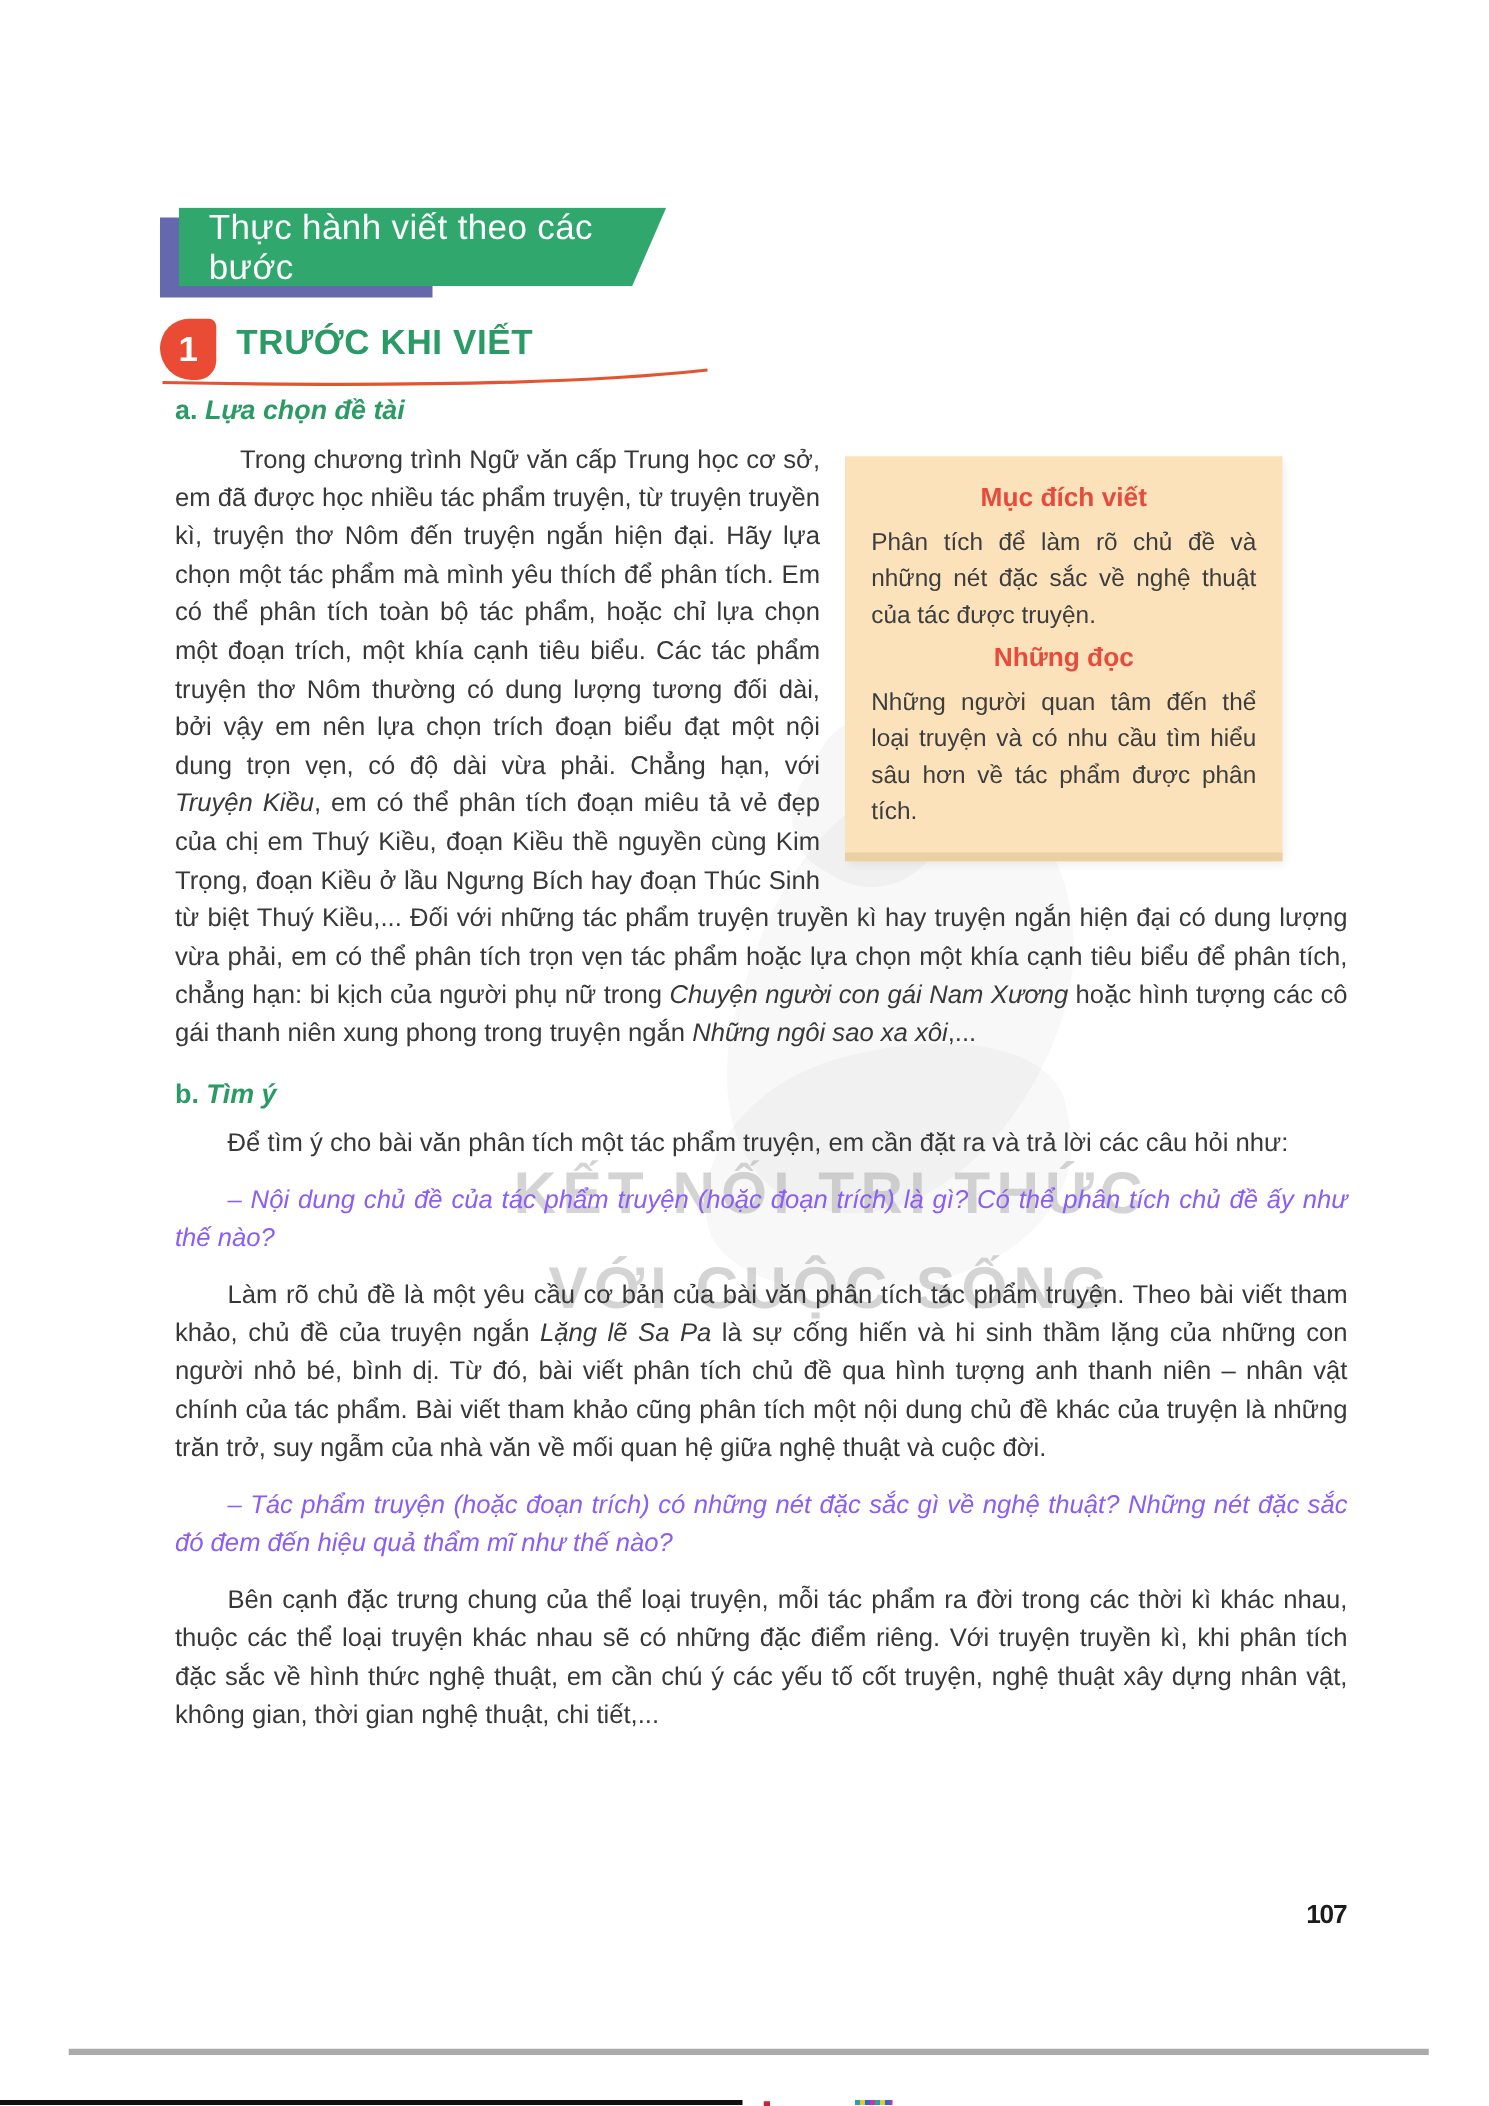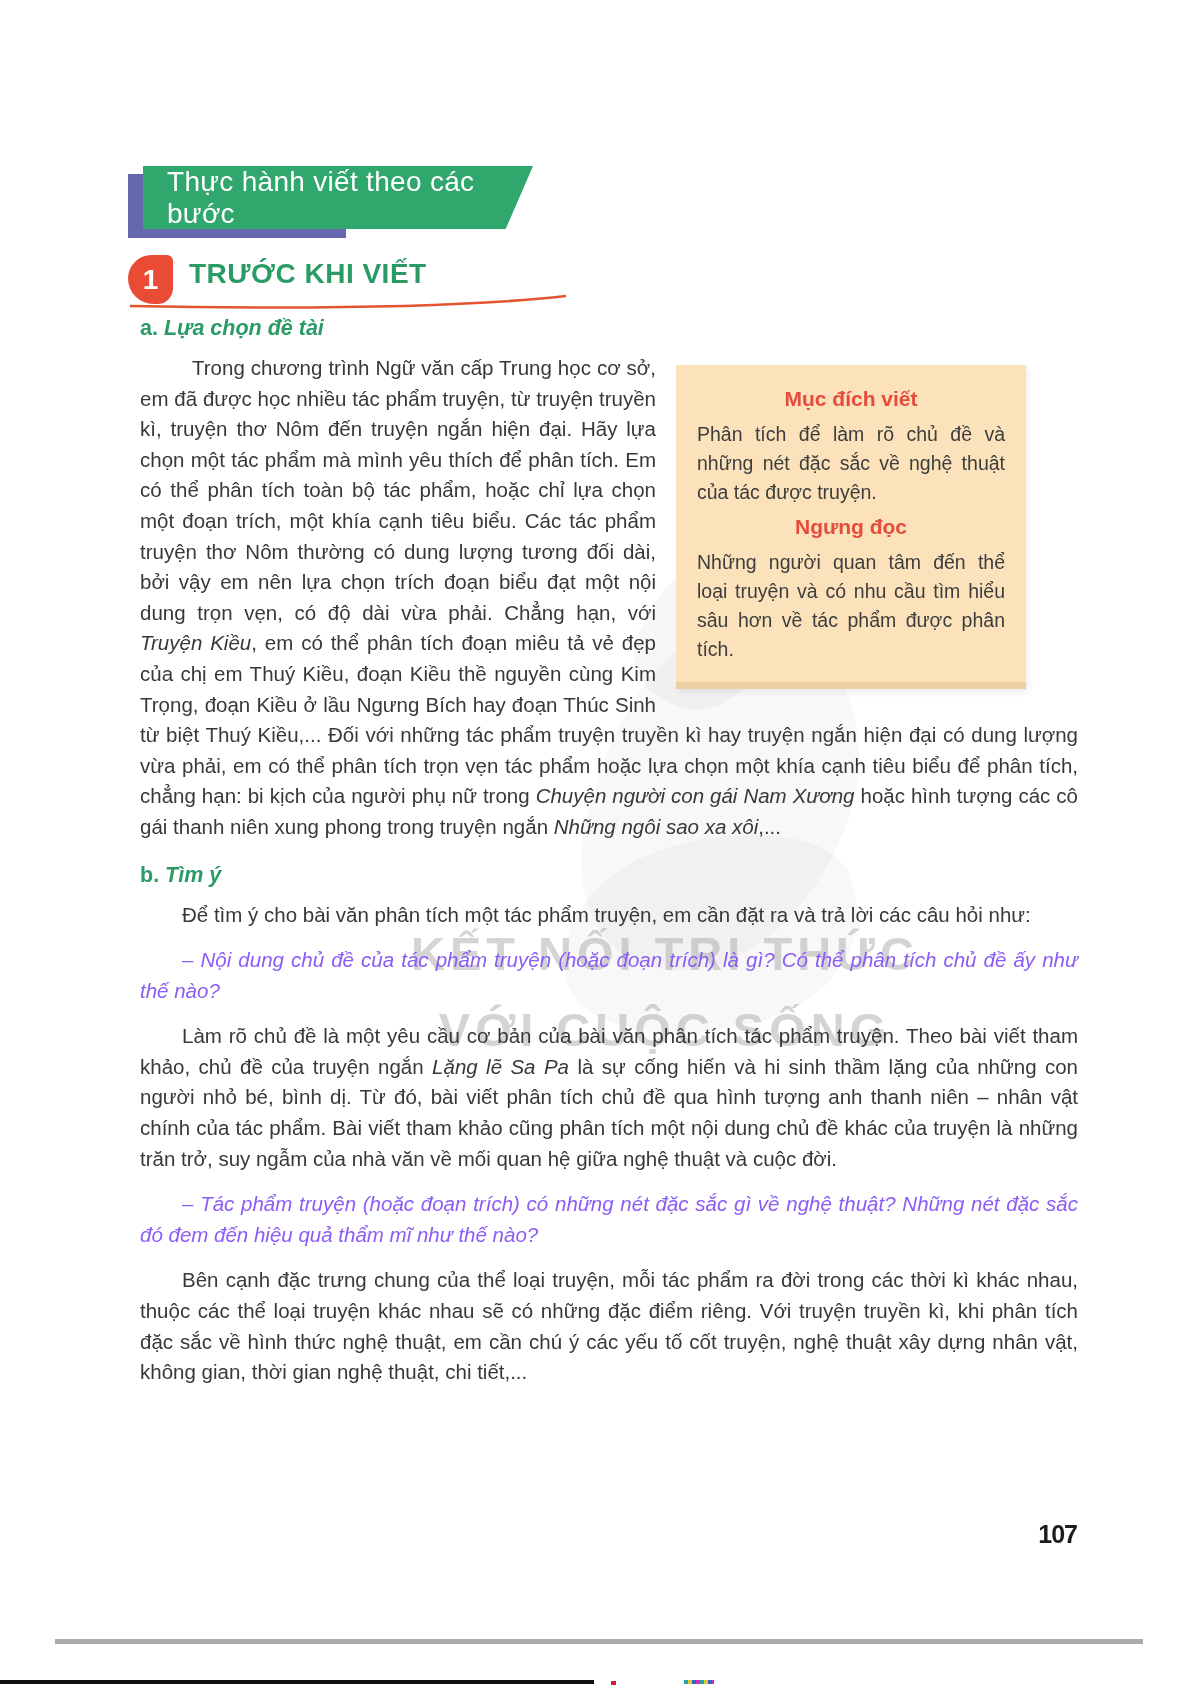--- a/index.html
+++ b/index.html
@@ -80,21 +80,21 @@
     margin:8px 0 9px 0;text-align:center;
     color:#E64B3B;font-size:21px;font-weight:bold;
   }
   .note-box p{
     margin:0 0 8px 0;font-size:19.5px;line-height:29px;
     color:#3d3d3d;text-align:justify;text-indent:0;
   }
   
   .page-number{
     position:absolute;right:114px;top:1520px;z-index:2;
-    font-size:25px;font-weight:bold;color:#1c1c1c;letter-spacing:-1px;
+    font-size:21px;font-weight:bold;color:#1c1c1c;letter-spacing:-1px;
   }
   .bottom-rule{
     position:absolute;left:55px;top:1639px;width:1088px;height:5px;
     background:#ABABAB;z-index:2;
   }
   .cut-black-bar{
     position:absolute;left:0;top:1680px;width:594px;height:4px;
     background:#101010;z-index:2;
   }
   .cut-speck-red{
@@ -130,21 +130,21 @@
   </svg>
 
   <div class="content">
 
     <h3 class="section-heading"><span>a.</span><span class="title"> Lựa chọn đề tài</span></h3>
 
     <div>
       <aside class="note-box">
         <h4>Mục đích viết</h4>
         <p>Phân tích để làm rõ chủ đề và những nét đặc sắc về nghệ thuật của tác được truyện.</p>
-        <h4>Ngưng đọc</h4>
+        <h4>Những đọc</h4>
         <p>Những người quan tâm đến thể loại truyện và có nhu cầu tìm hiểu sâu hơn về tác phẩm được phân tích.</p>
       </aside>
       <p class="body first"><span>Trong chương trình Ngữ văn cấp Trung học cơ sở, em đã được học nhiều tác phẩm truyện, từ truyện truyền kì, truyện thơ Nôm đến truyện ngắn hiện đại. Hãy lựa chọn một tác phẩm mà mình yêu thích để phân tích. Em có thể phân tích toàn bộ tác phẩm, hoặc chỉ lựa chọn một đoạn trích, một khía cạnh tiêu biểu. Các tác phẩm truyện thơ Nôm thường có dung lượng tương đối dài, bởi vậy em nên lựa chọn trích đoạn biểu đạt một nội dung trọn vẹn, có độ dài vừa phải. Chẳng hạn, với </span><span class="it">Truyện Kiều</span><span>, em có thể phân tích đoạn miêu tả vẻ đẹp của chị em Thuý Kiều, đoạn Kiều thề nguyền cùng Kim Trọng, đoạn Kiều ở lầu Ngưng Bích hay đoạn Thúc Sinh từ biệt Thuý Kiều,... Đối với những tác phẩm truyện truyền kì hay truyện ngắn hiện đại có dung lượng vừa phải, em có thể phân tích trọn vẹn tác phẩm hoặc lựa chọn một khía cạnh tiêu biểu để phân tích, chẳng hạn: bi kịch của người phụ nữ trong </span><span class="it">Chuyện người con gái Nam Xương</span><span> hoặc hình tượng các cô gái thanh niên xung phong trong truyện ngắn </span><span class="it">Những ngôi sao xa xôi</span><span>,...</span></p>
     </div>
 
     <h3 class="section-heading b"><span>b.</span><span class="title"> Tìm ý</span></h3>
 
     <p class="body">Để tìm ý cho bài văn phân tích một tác phẩm truyện, em cần đặt ra và trả lời các câu hỏi như:</p>
     <p class="body q">– Nội dung chủ đề của tác phẩm truyện (hoặc đoạn trích) là gì? Có thể phân tích chủ đề ấy như thế nào?</p>
     <p class="body"><span>Làm rõ chủ đề là một yêu cầu cơ bản của bài văn phân tích tác phẩm truyện. Theo bài viết tham khảo, chủ đề của truyện ngắn </span><span class="it">Lặng lẽ Sa Pa</span><span> là sự cống hiến và hi sinh thầm lặng của những con người nhỏ bé, bình dị. Từ đó, bài viết phân tích chủ đề qua hình tượng anh thanh niên – nhân vật chính của tác phẩm. Bài viết tham khảo cũng phân tích một nội dung chủ đề khác của truyện là những trăn trở, suy ngẫm của nhà văn về mối quan hệ giữa nghệ thuật và cuộc đời.</span></p>

